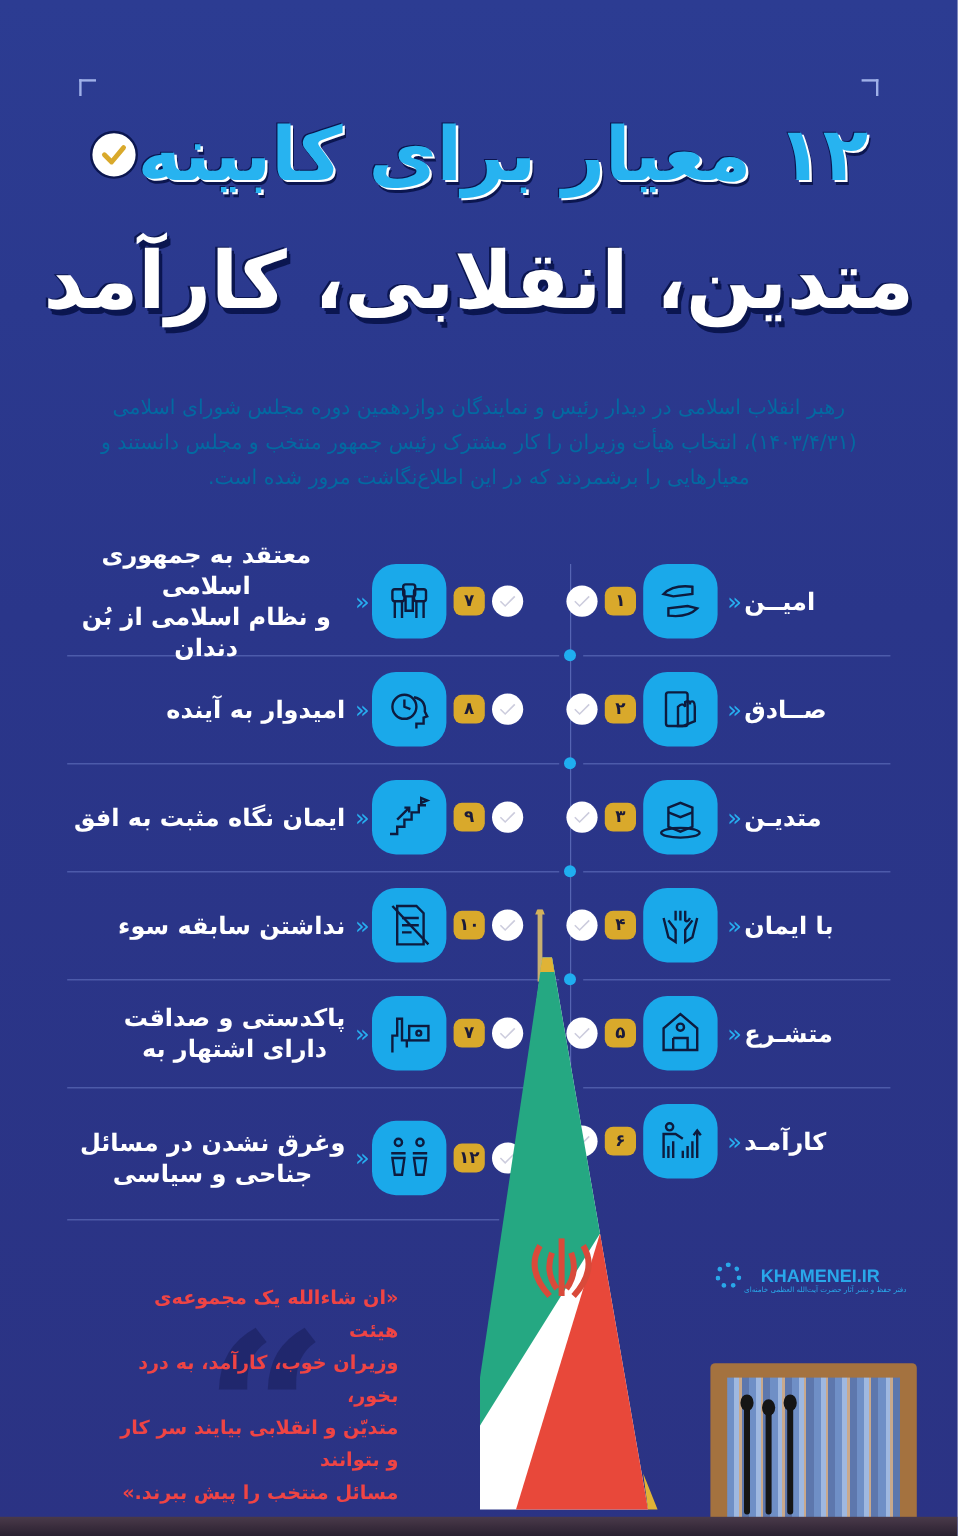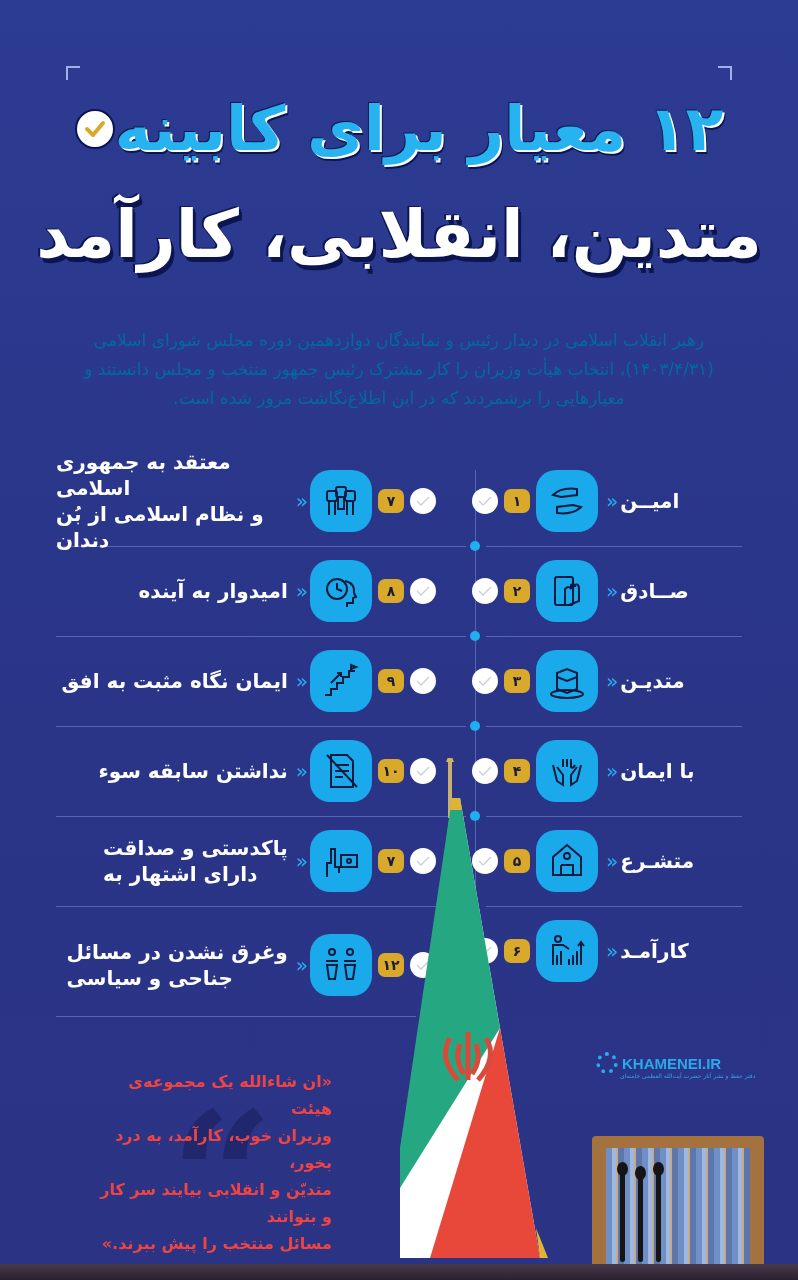--- a/index.html
+++ b/index.html
@@ -56,35 +56,35 @@
   .num {
     width: 26px; height: 24px; border-radius: 7px; background: #d9a92b; flex: none;
     color: #1b1b3a; font-size: 14px; font-weight: bold; display: flex; align-items: center; justify-content: center;
     margin: 0 6px;
   }
   .icon-box {
     width: 62px; height: 62px; border-radius: 20px; background: #1aa9ea; flex: none;
     display: flex; align-items: center; justify-content: center;
   }
   .chev { color: #27aef0; font-size: 20px; margin: 0 8px; flex: none; letter-spacing: -6px; }
-  .label { font-size: 20px; font-weight: bold; color: #fff; line-height: 26px; direction: rtl; text-align: left; }
+  .label { font-size: 20px; font-weight: bold; color: #fff; line-height: 26px; direction: rtl; text-align: center; }
 
   .row.right { flex-direction: row-reverse; justify-content: flex-start; }
   .row.right .check { order: 0; }
   .row.left { flex-direction: row; }
 
   .quote {
     position: absolute; top: 1068px; left: 92px; width: 240px;
     direction: rtl; text-align: right; font-size: 16px; font-weight: bold; line-height: 27px; color: #ef4444;
   }
   .quote-mark {
     position: absolute; top: 1088px; left: 170px; font-size: 180px; font-weight: bold; color: rgba(20,25,80,0.45);
     font-family: "DejaVu Serif", serif; line-height: 1;
   }
-  .logo { position: absolute; top: 1052px; left: 596px; display: flex; align-items: center; gap: 4px; }
+  .logo { position: absolute; top: 1052px; left: 596px; display: flex; align-items: center; gap: 16px; }
   .logo .mark { width: 22px; height: 22px; border-radius: 50%; border: 4px dotted #29a8ea; }
   .logo .name { color: #29a8ea; font-weight: bold; font-size: 15px; font-family: "Liberation Sans", sans-serif; }
   .logo .sub { position: absolute; top: 20px; left: 24px; font-size: 6px; color: #29a8ea; white-space: nowrap; direction: rtl; }
 
   .flag { position: absolute; left: 400px; top: 758px; width: 160px; height: 522px; }
   .chair { position: absolute; left: 592px; top: 1136px; width: 172px; height: 134px; background: #a4723f; border-radius: 4px; }
   .chair .fabric {
     position: absolute; inset: 12px 14px 0 14px;
     background: repeating-linear-gradient(90deg, #6f8fc6 0 6px, #9fb8e0 6px 10px, #c9a98c 10px 12px, #5d77ad 12px 18px);
   }

